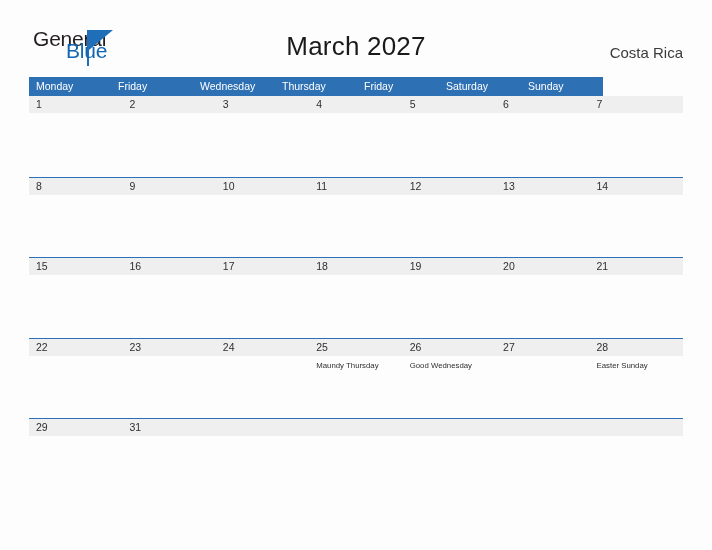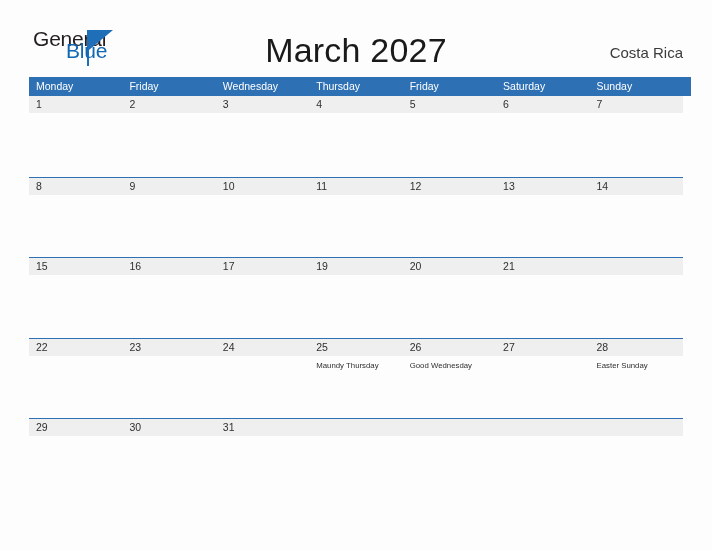--- a/index.html
+++ b/index.html
@@ -69,21 +69,21 @@
     height: 36px;
     background: #1f6fb8;
   }
 
   .cal-title {
     position: absolute;
     left: 0;
     top: 31px;
     width: 712px;
     text-align: center;
-    font-size: 34px;
+    font-size: 26px;
     color: #1a1a1a;
     font-weight: normal;
     letter-spacing: 0.2px;
   }
 
   .country {
     position: absolute;
     right: 29px;
     top: 44px;
     font-size: 15px;
@@ -92,21 +92,21 @@
 
   
   .calendar {
     position: absolute;
     left: 29px;
     top: 77px;
     width: 654px;
   }
   .dow-row {
     display: flex;
-    width: 662px;
+    width: 574px;
     height: 19px;
     background: #2e70b4;
   }
   .dow-cell {
     width: 93.43px;
     box-sizing: border-box;
     padding-left: 7px;
     font-size: 10.5px;
     color: #ffffff;
     line-height: 19px;
@@ -272,20 +272,24 @@
             </div>
             <div class="day-cell">
               <div class="day-num">16</div>
               <div class="day-events"></div>
             </div>
             <div class="day-cell">
               <div class="day-num">17</div>
               <div class="day-events"></div>
             </div>
             <div class="day-cell">
+              <div class="day-num">18</div>
+              <div class="day-events"></div>
+            </div>
+            <div class="day-cell">
               <div class="day-num">19</div>
               <div class="day-events"></div>
             </div>
             <div class="day-cell">
               <div class="day-num">20</div>
               <div class="day-events"></div>
             </div>
             <div class="day-cell">
               <div class="day-num">21</div>
               <div class="day-events"></div>
@@ -332,24 +336,20 @@
           </div>
         </div>
         <div class="week-row">
           <div class="week-band"></div>
           <div class="day-cells">
             <div class="day-cell">
               <div class="day-num">29</div>
               <div class="day-events"></div>
             </div>
             <div class="day-cell">
-              <div class="day-num">30</div>
-              <div class="day-events"></div>
-            </div>
-            <div class="day-cell">
               <div class="day-num">31</div>
               <div class="day-events"></div>
             </div>
             <div class="day-cell">
               <div class="day-num"></div>
               <div class="day-events"></div>
             </div>
             <div class="day-cell">
               <div class="day-num"></div>
               <div class="day-events"></div>

